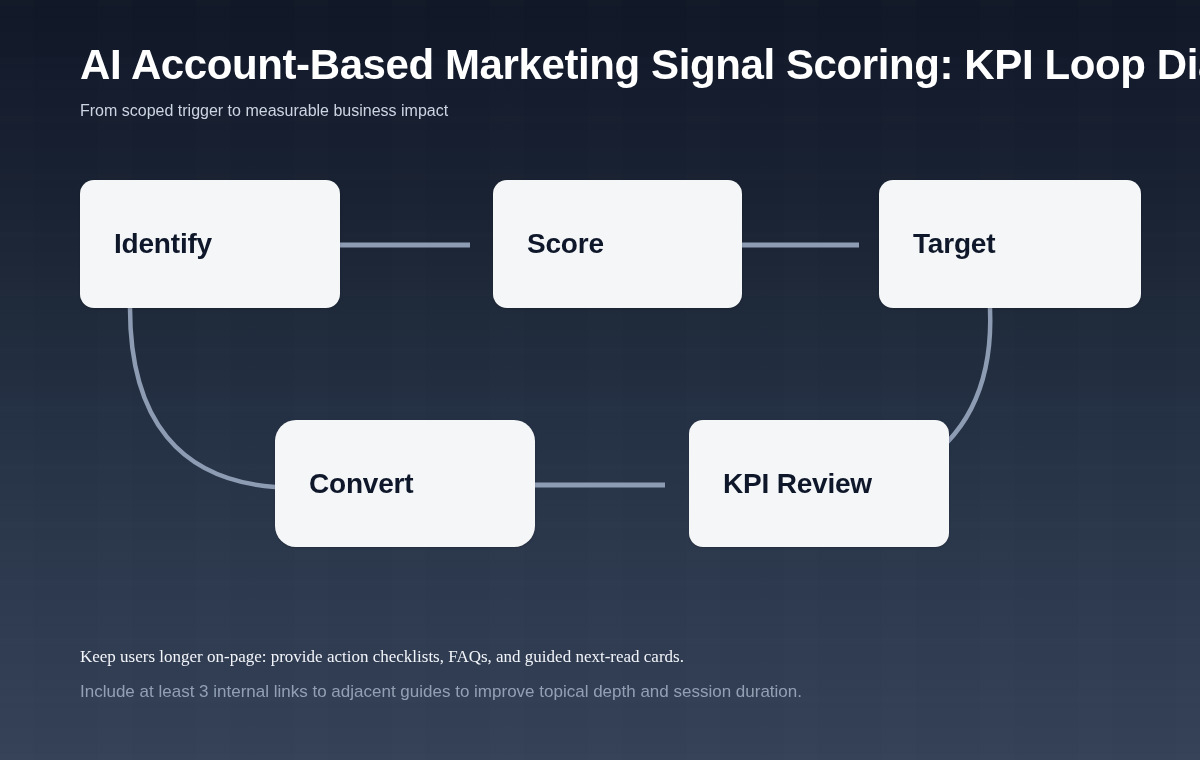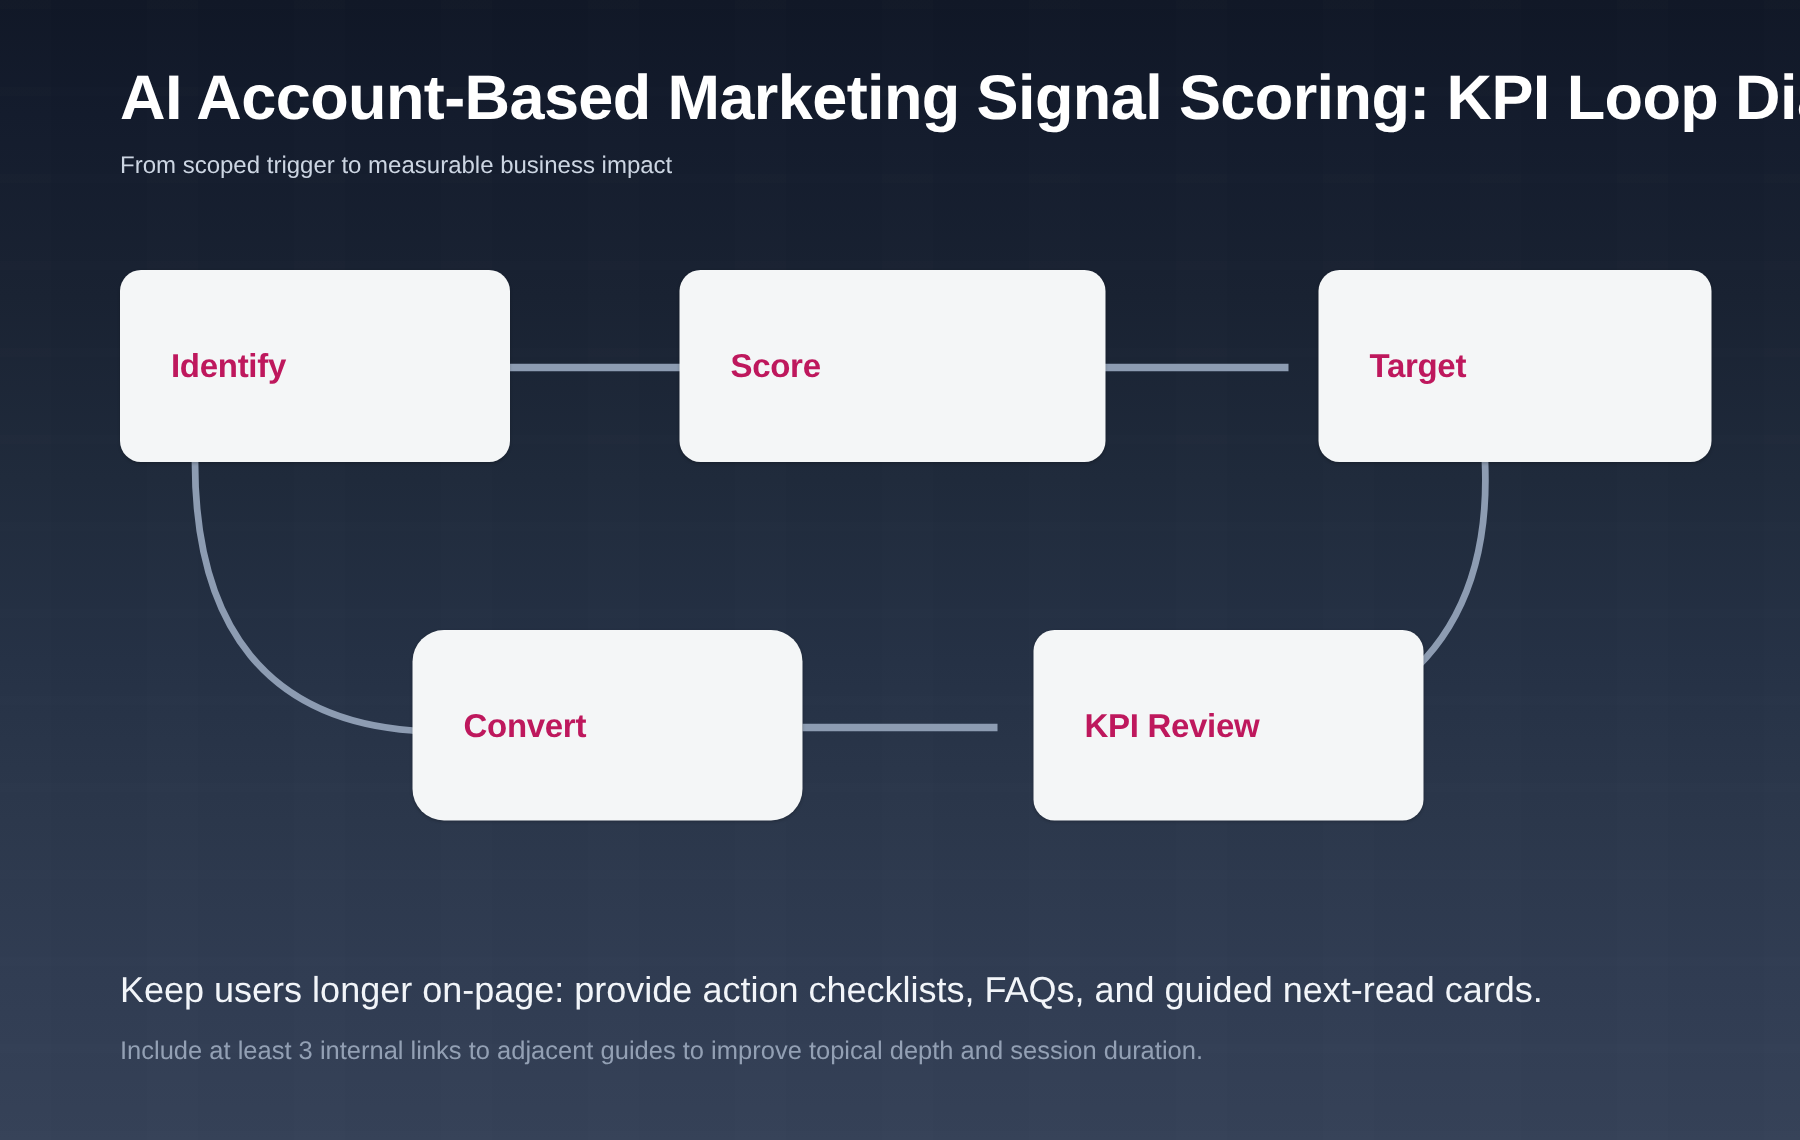--- a/index.html
+++ b/index.html
@@ -90,47 +90,48 @@
     position: absolute;
     background: #f4f6f7;
     border-radius: 14px;
     box-shadow: 0 1px 2px rgba(0,0,0,.18);
     display: flex;
     align-items: center;
     box-sizing: border-box;
     padding-left: 34px;
   }
   .node-label {
-    font-size: 22px;
+    font-size: 28px;
     font-weight: bold;
     letter-spacing: -0.2px;
-    color: #be185d;
+    color: #0f172a;
     white-space: nowrap;
     text-align: center;
   }
 
   #node-identify   { left: 80px;  top: 180px; width: 260px; height: 128px; }
-  #node-score      { left: 453px; top: 180px; width: 284px; height: 128px; }
+  #node-score      { left: 493px; top: 180px; width: 249px; height: 128px; }
   #node-target     { left: 859px; top: 180px; width: 262px; height: 128px; margin-left: 20px; }
   #node-convert    { left: 275px; top: 420px; width: 260px; height: 127px; border-radius: 21px; }
   #node-kpireview  { left: 665px; top: 420px; width: 260px; height: 127px; margin-left: 24px; }
 
   
   #footer {
     position: absolute;
     left: 80px;
     top: 646px;
     width: 1060px;
   }
   #footer-primary {
     margin: 0;
-    font-size: 24px;
+    font-size: 17px;
     line-height: 1.25;
     color: #f2f5f9;
     white-space: nowrap;
+    font-family: Liberation Serif, serif;
   }
   #footer-secondary {
     margin: 0;
     padding-top: 14px;
     font-size: 17px;
     line-height: 1.25;
     color: #93a0b4;
     white-space: nowrap;
   }
 </style>

